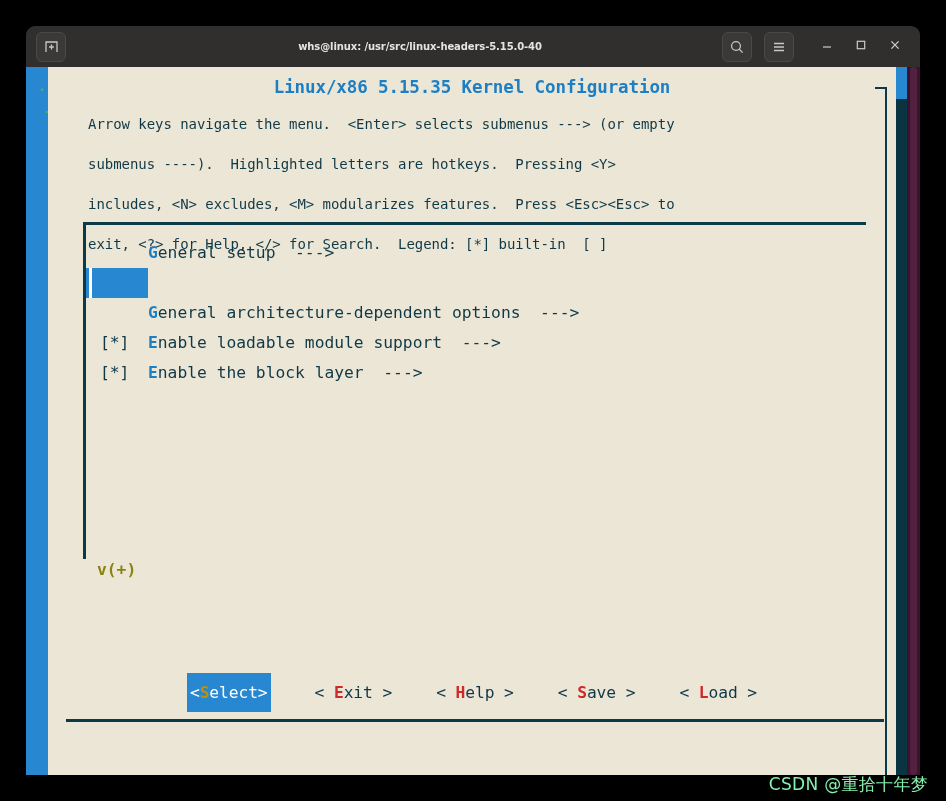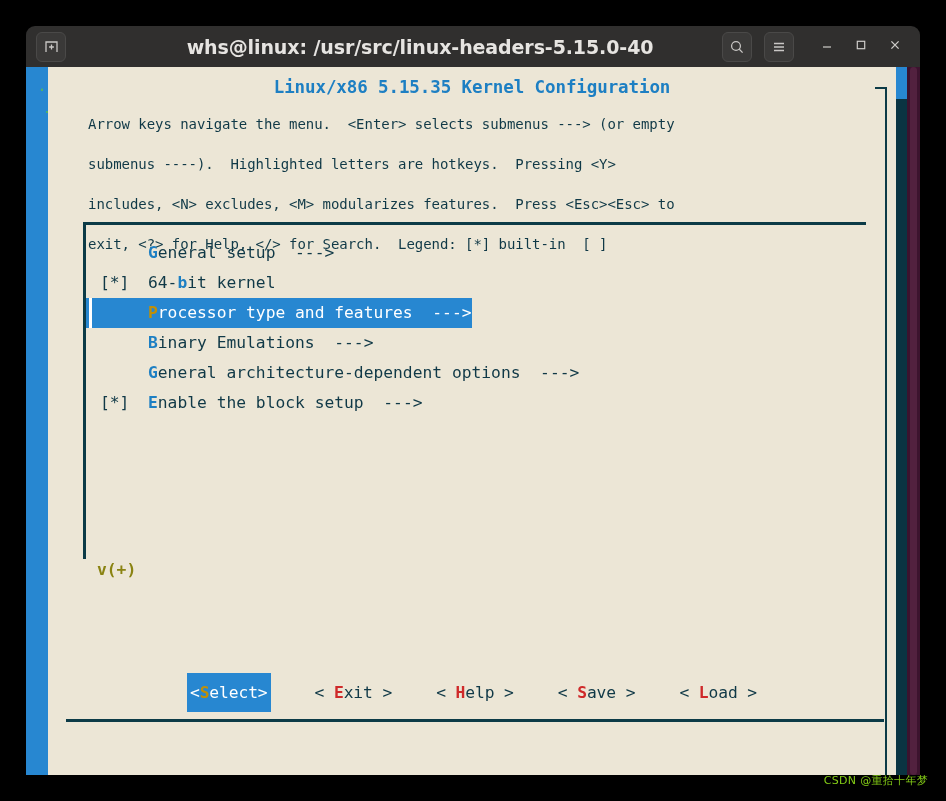--- a/index.html
+++ b/index.html
@@ -56,21 +56,21 @@
 
   #newtab-btn { margin-left: 10px; }
   #search-btn { margin-left: 0; }
   #menu-btn   { margin-left: 12px; }
 
   #titlebar-title {
     flex: 1 1 auto;
     text-align: center;
     color: #e6e4e1;
     font-family: "DejaVu Sans", "Liberation Sans", sans-serif;
-    font-size: 19px;
+    font-size: 10px;
     font-weight: bold;
     letter-spacing: -0.1px;
     white-space: nowrap;
     overflow: hidden;
     padding-left: 52px;
   }
 
   #win-controls {
     display: flex;
     align-items: center;
@@ -308,23 +308,23 @@
     color: #ffffff;
     padding: 10px 3px;
   }
   .dlg-btn.active .hot { color: #bf8f08; font-weight: bold; }
 
   
   #watermark {
     position: absolute;
     right: 18px;
     top: 773px;
-    color: #84cc16;
+    color: #86efac;
     font-family: "DejaVu Sans", "Liberation Sans", sans-serif;
-    font-size: 11px;
+    font-size: 17px;
     letter-spacing: 0.3px;
     white-space: nowrap;
   }
 </style>
 </head>
 <body>
 
 <div id="screen">
 
   <div id="window">
@@ -399,25 +399,24 @@
         <div id="dialog-title">Linux/x86 5.15.35 Kernel Configuration</div>
 
         <div id="help-text">Arrow keys navigate the menu.  &lt;Enter&gt; selects submenus ---&gt; (or empty
 submenus ----).  Highlighted letters are hotkeys.  Pressing &lt;Y&gt;
 includes, &lt;N&gt; excludes, &lt;M&gt; modularizes features.  Press &lt;Esc&gt;&lt;Esc&gt; to
 exit, &lt;?&gt; for Help, &lt;/&gt; for Search.  Legend: [*] built-in  [ ]</div>
 
         <div id="menu-box">
           <div id="menu-list">
               <div class="menu-row"><div class=""><span class="prefix"></span><span class="label"><span class="hot">G</span><span>eneral setup</span><span class="arrow">  ---&gt;</span></span></div></div>
-              <div class="menu-row"><div class=""><span class="prefix">[*]</span><span class="label"><span>64-</span><span class="hot">b</span><span>it kernel</span></span></div></div>
-              <div class="menu-row selected"><div class="sel-bg"><span class="caret"></span><span class="prefix"></span><span class="label"><span class="hot">P</span><span>rocessor type and features</span><span class="arrow">  ---&gt;</span></span></div></div>
-              <div class="menu-row"><div class=""><span class="prefix"></span><span class="label"><span class="hot">B</span><span>inary Emulations</span><span class="arrow">  ---&gt;</span></span></div></div>
+              <div class="menu-row selected"><div class="sel-bg"><span class="caret"></span><span class="prefix"></span></div></div>
               <div class="menu-row"><div class=""><span class="prefix"></span><span class="label"><span class="hot">G</span><span>eneral architecture-dependent options</span><span class="arrow">  ---&gt;</span></span></div></div>
-              <div class="menu-row"><div class=""><span class="prefix">[*]</span><span class="label"><span class="hot">E</span><span>nable the block setup</span><span class="arrow">  ---&gt;</span></span></div></div>
+              <div class="menu-row"><div class=""><span class="prefix">[*]</span><span class="label"><span class="hot">E</span><span>nable loadable module support</span><span class="arrow">  ---&gt;</span></span></div></div>
+              <div class="menu-row"><div class=""><span class="prefix">[*]</span><span class="label"><span class="hot">E</span><span>nable the block layer</span><span class="arrow">  ---&gt;</span></span></div></div>
             </div>
         </div>
 
         <div id="scroll-indicator">v(+)</div>
 
         <div id="button-rule"></div>
         <div id="button-row">
             <div class="dlg-btn active"><span>&lt;</span><span class="hot">S</span><span>elect</span><span>&gt;</span></div>
             <div class="dlg-btn"><span>&lt; </span><span class="hot">E</span><span>xit</span><span> &gt;</span></div>
             <div class="dlg-btn"><span>&lt; </span><span class="hot">H</span><span>elp</span><span> &gt;</span></div>

